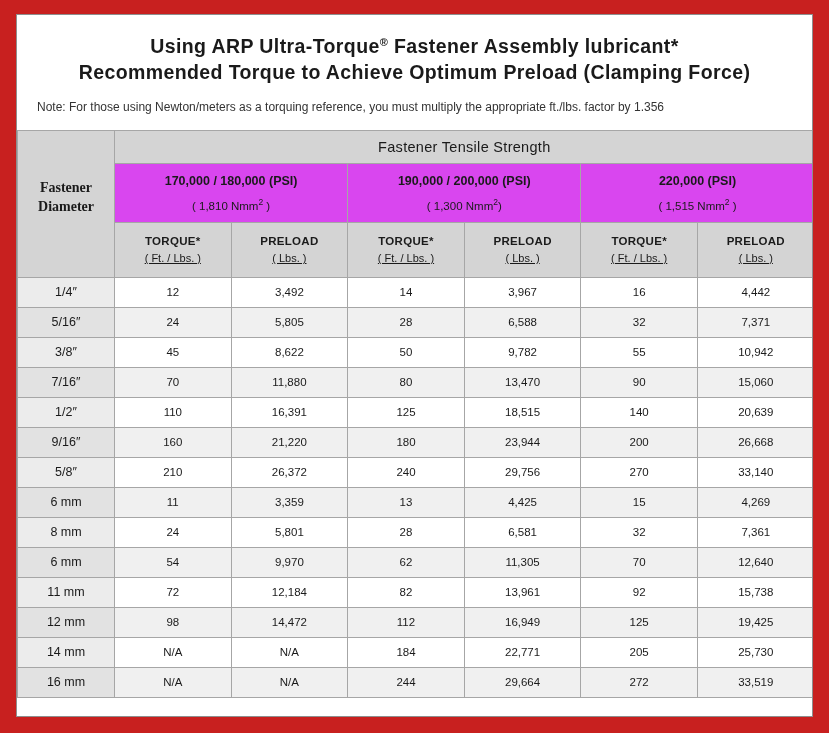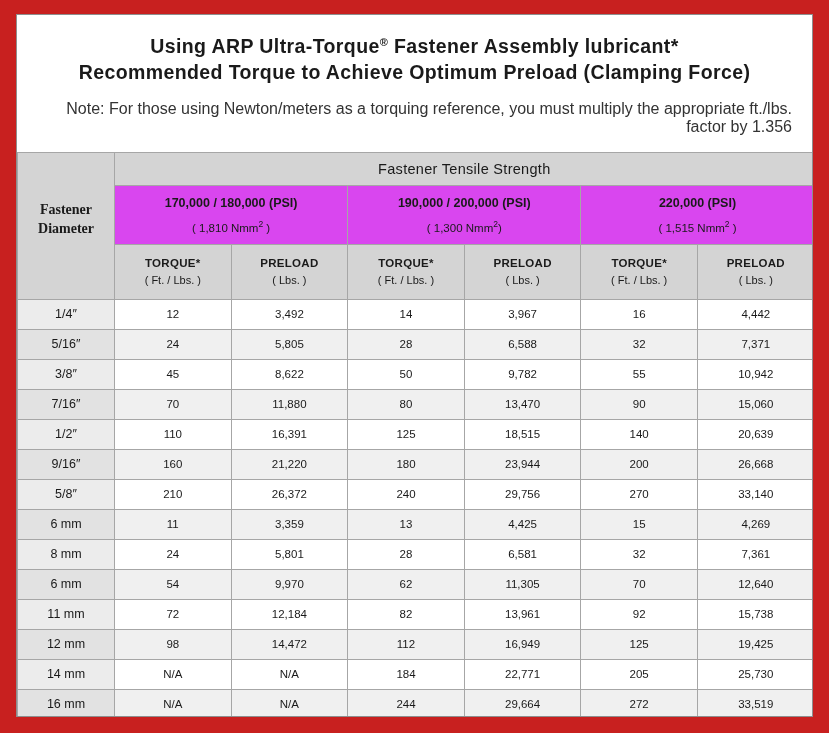--- a/index.html
+++ b/index.html
@@ -40,23 +40,23 @@
     letter-spacing: 0.4px;
     line-height: 1.35;
   }
   .title-line sup {
     font-size: 11px;
     vertical-align: super;
   }
   .note {
     margin-top: 14px;
     margin-bottom: 10px;
-    font-size: 16px;
+    font-size: 12px;
     color: #333333;
-    text-align: right;
+    text-align: left;
   }
 
   table.torque {
     border-collapse: collapse;
     width: 100%;
     table-layout: fixed;
   }
   table.torque td, table.torque th {
     border: 1px solid #a6a6a6;
     text-align: center;
@@ -107,20 +107,21 @@
     padding: 3px 2px;
   }
   .sub-main {
     font-size: 11.5px;
     font-weight: bold;
     letter-spacing: 0.3px;
   }
   .sub-unit {
     font-size: 11px;
     margin-top: 5px;
+    text-decoration: underline;
   }
 
   
   tbody tr { height: 30px; }
   tbody tr.even td { background: #ffffff; }
   tbody tr.odd td { background: #f0f0f0; }
   td.diam {
     font-size: 12.5px;
     font-weight: bold;
     background: #ececec !important;

